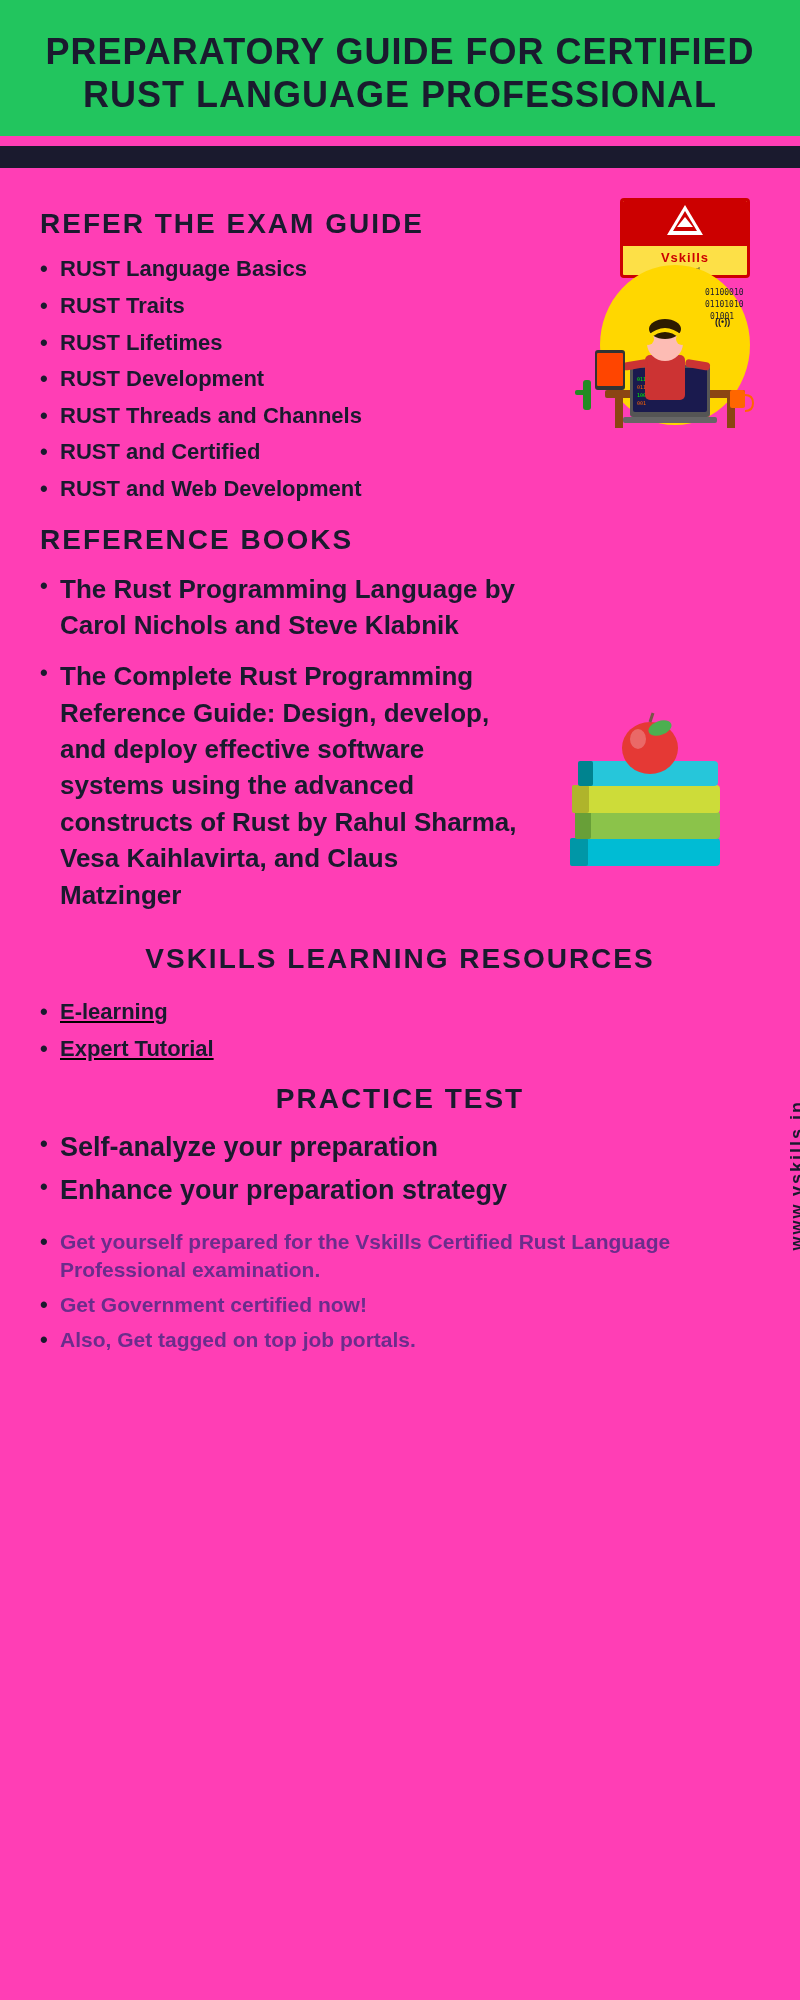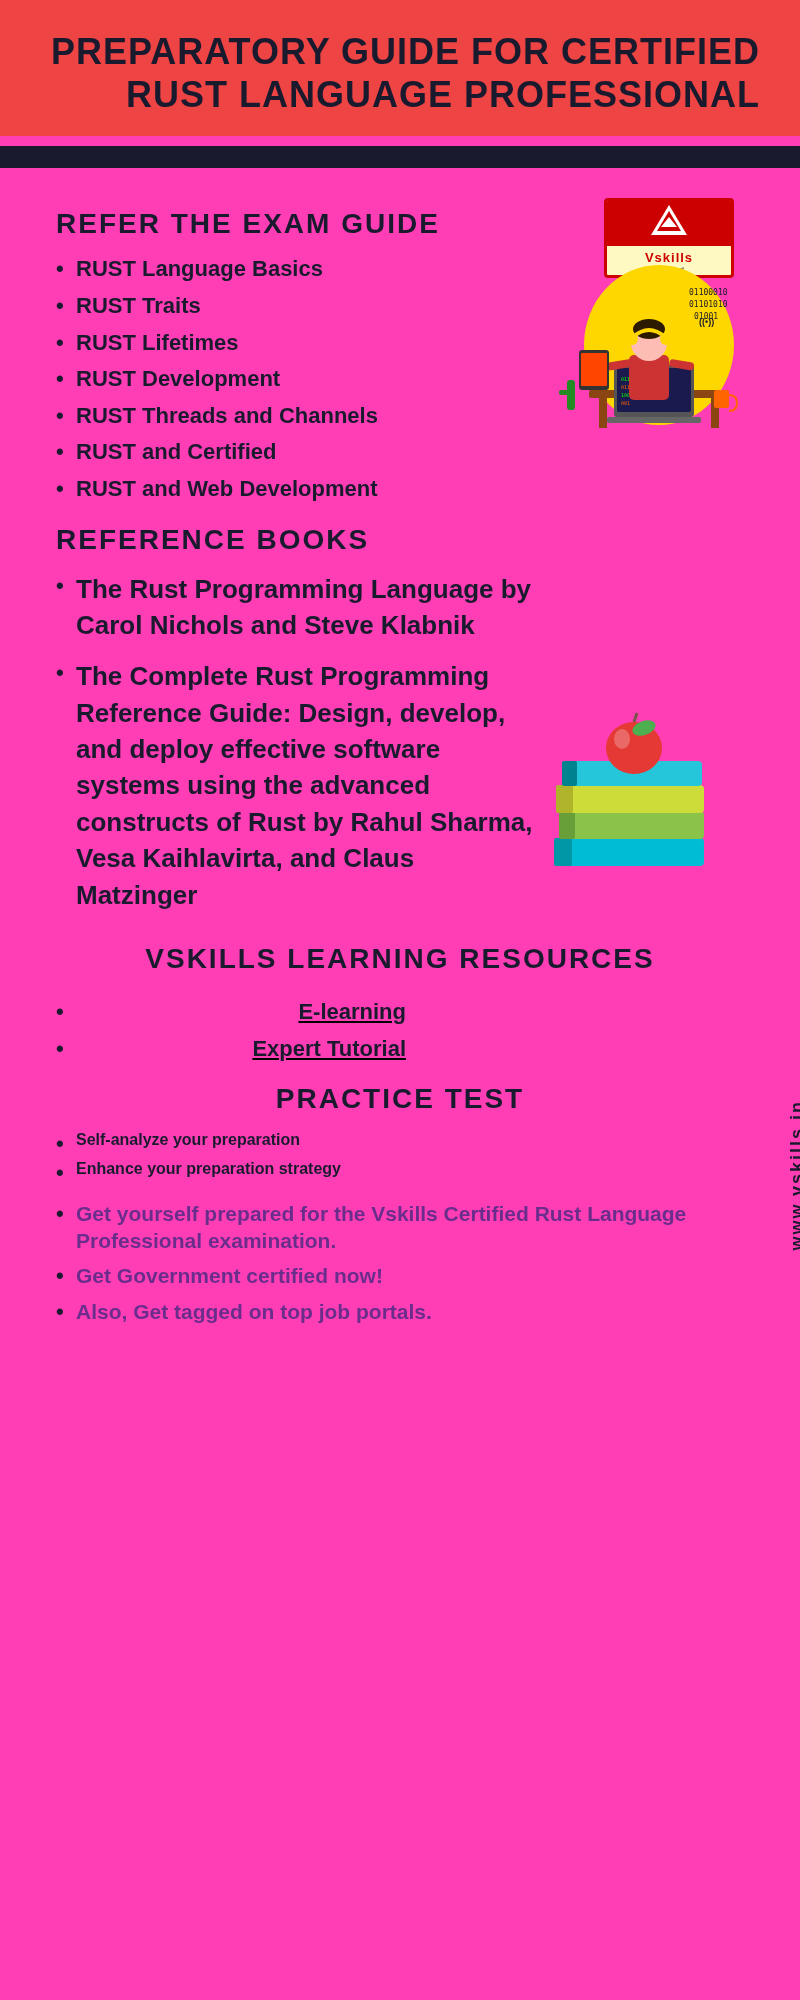--- a/index.html
+++ b/index.html
@@ -8,23 +8,23 @@
       width: 800px;
       min-height: 2000px;
       background-color: #FF3EB5;
       font-family: Arial, sans-serif;
       position: relative;
       overflow-x: hidden;
     }
 
     
     .header {
-      background-color: #ef4444;
+      background-color: #22c55e;
       padding: 30px 40px 20px 40px;
-      text-align: right;
+      text-align: center;
     }
 
     .header-title {
       font-size: 36px;
       font-weight: 900;
       color: #1a1a2e;
       line-height: 1.2;
       text-transform: uppercase;
       letter-spacing: 1px;
     }
@@ -33,21 +33,21 @@
     .divider-bar {
       background-color: #1a1a2e;
       height: 22px;
       width: 100%;
       margin: 10px 0;
     }
 
     
     .content {
       background-color: #FF3EB5;
-      padding: 20px 56px;
+      padding: 20px 40px;
     }
 
     
     .section-heading {
       font-size: 28px;
       font-weight: 900;
       color: #1a1a2e;
       text-transform: uppercase;
       letter-spacing: 2px;
       margin-bottom: 15px;
@@ -78,21 +78,21 @@
       color: #1a1a2e;
       font-size: 22px;
     }
 
     .vskills-logo {
       position: absolute;
       right: 10px;
       top: 0;
       width: 130px;
       height: 80px;
-      background: #fef9c3;
+      background: #fde047;
       border: 3px solid #cc0000;
       border-radius: 4px;
       display: flex;
       flex-direction: column;
       align-items: center;
       justify-content: center;
       overflow: hidden;
     }
 
     .vskills-logo-top {
@@ -149,21 +149,21 @@
       width: 200px;
       height: 180px;
     }
 
     .resources-list {
       text-align: left;
       margin-top: 10px;
     }
 
     .practice-list li {
-      font-size: 16px;
+      font-size: 27px;
       font-weight: 700;
       color: #1a1a2e;
     }
 
     
     .purple-list li {
       color: #6B2D8B;
       font-size: 21px;
       font-weight: 700;
     }
@@ -308,21 +308,21 @@
 
         <line x1="100" y1="19" x2="103" y2="10" stroke="#795548" stroke-width="3"></line>
 
         <ellipse cx="88" cy="36" rx="8" ry="10" fill="#EF9A9A" opacity="0.5"></ellipse>
       </svg>
     </div>
   </div>
 
   <div style="text-align:center; margin-top:10px;text-decoration:underline;">
     <h2 class="section-heading" style="display:inline-block; text-align:center;">VSKILLS LEARNING RESOURCES</h2>
-    <ul class="bullet-list resources-list" style="text-align:right; max-width:350px; margin-top:8px;">
+    <ul class="bullet-list resources-list" style="text-align:left; max-width:350px; margin-top:8px;">
       <li>E-learning</li>
       <li>Expert Tutorial</li>
     </ul>
   </div>
 
   <div style="margin-top:15px;">
     <h2 class="section-heading" style="text-align:center;">PRACTICE TEST</h2>
 
     <ul class="bullet-list practice-list" style="margin-top:10px;">
       <li>Self-analyze your preparation</li>

